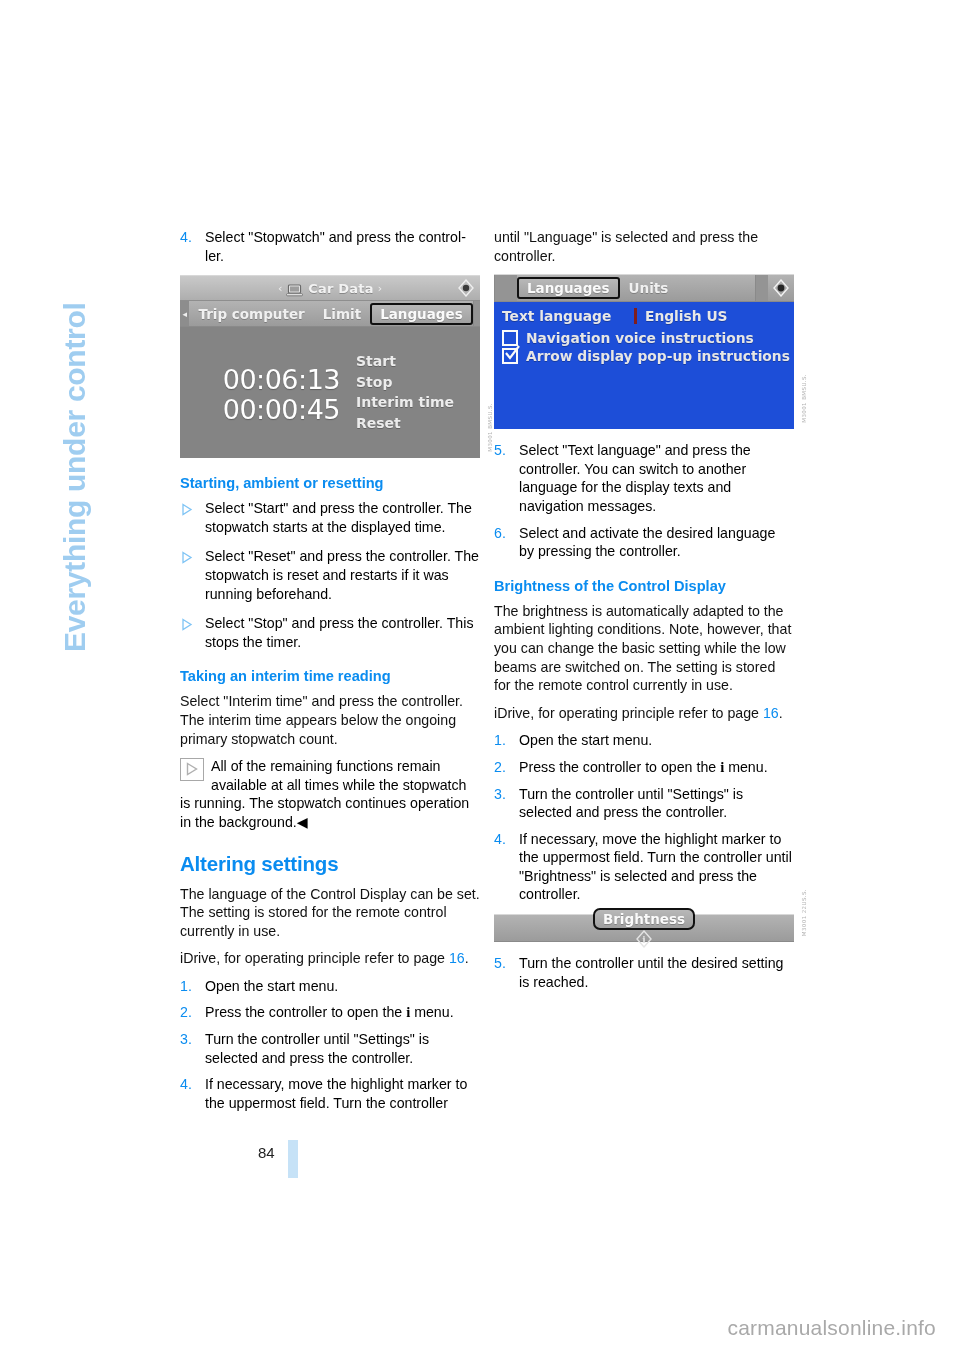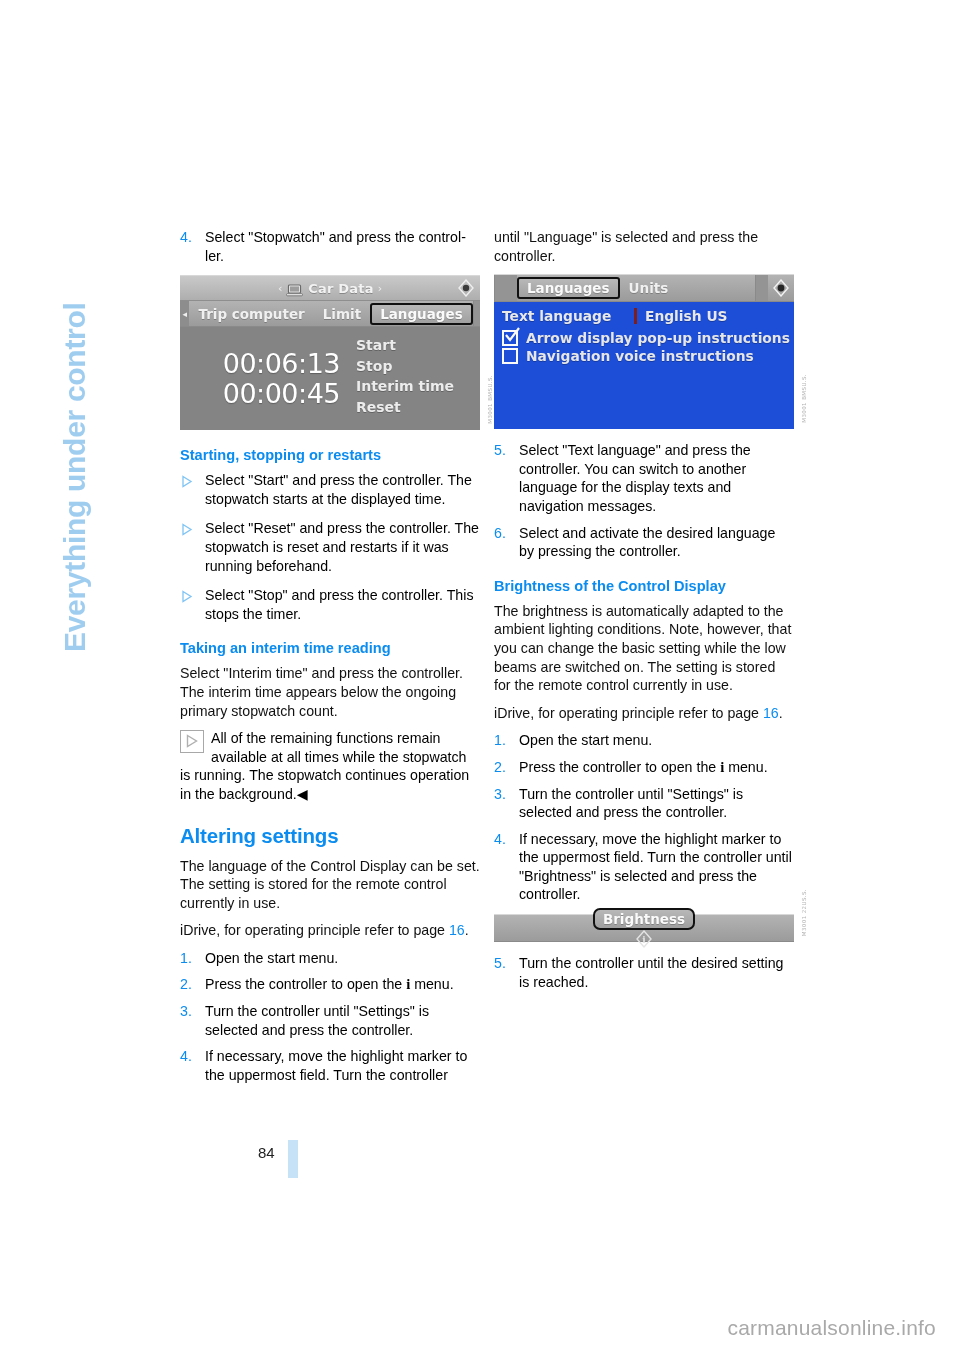--- a/index.html
+++ b/index.html
@@ -226,25 +226,25 @@
   }
   .sbar2 .spacer { flex: 1; }
   .sbar2 .edge {
     width: 10px; height: 100%;
     background: #949494;
     border-left: 1px solid #8a8a8a;
   }
 
   
   .swbody {
-    height: 103px;
+    height: 131px;
     background: #848484;
     display: flex;
     align-items: flex-start;
-    padding-top: 8px;
+    padding-top: 24px;
     box-sizing: border-box;
   }
   .swbody .times {
     flex: 0 0 160px;
     text-align: right;
     padding-right: 16px;
     padding-top: 14px;
   }
   .swbody .times div {
     font-size: 27px;
@@ -415,21 +415,21 @@
       <div class="menu">
         <div>Start</div>
         <div>Stop</div>
         <div>Interim time</div>
         <div>Reset</div>
       </div>
     </div>
     <div class="refcode">M3001 BMSU.S.</div>
   </div>
 
-  <h3 class="sub-blue">Starting, stopping or restarts</h3>
+  <h3 class="sub-blue">Starting, ambient or resetting</h3>
 
   <div class="bullet">
     <span class="tri">
       <svg width="12" height="13" viewBox="0 0 12 13">
           <polygon points="2,1.5 10,6.5 2,11.5" fill="none" stroke="#7fc4f5" stroke-width="1.3"></polygon>
         </svg>
     </span>
     <span>Select "Start" and press the controller. The stopwatch starts at the displayed time.</span>
   </div>
   <div class="bullet">
@@ -506,32 +506,32 @@
           <circle cx="9" cy="9" r="3.4" fill="#262626"></circle>
         </svg>
       </div>
     </div>
     <div class="langbody">
       <div class="langrow">
         <div class="lbl">Text language</div>
         <div class="val">English US</div>
       </div>
       <div class="checkrow">
+        <span class="box"></span>
+        <span>Navigation voice instructions</span>
+      </div>
+      <div class="checkrow">
         <span class="box">
           <span class="tick">
             <svg width="15" height="15" viewBox="0 0 15 15">
                 <polyline points="1,8 5,13 14,1" fill="none" stroke="#fafafa" stroke-width="2.2"></polyline>
               </svg>
           </span>
         </span>
         <span>Arrow display pop-up instructions</span>
-      </div>
-      <div class="checkrow">
-        <span class="box"></span>
-        <span>Navigation voice instructions</span>
       </div>
     </div>
     <div class="refcode">M3001 BMSU.S.</div>
   </div>
 
   <div class="step" style="margin-top:12px;">
     <span class="num">5.</span>
     <span>Select "Text language" and press the controller. You can switch to another language for the display texts and navigation messages.</span>
   </div>
   <div class="step">

